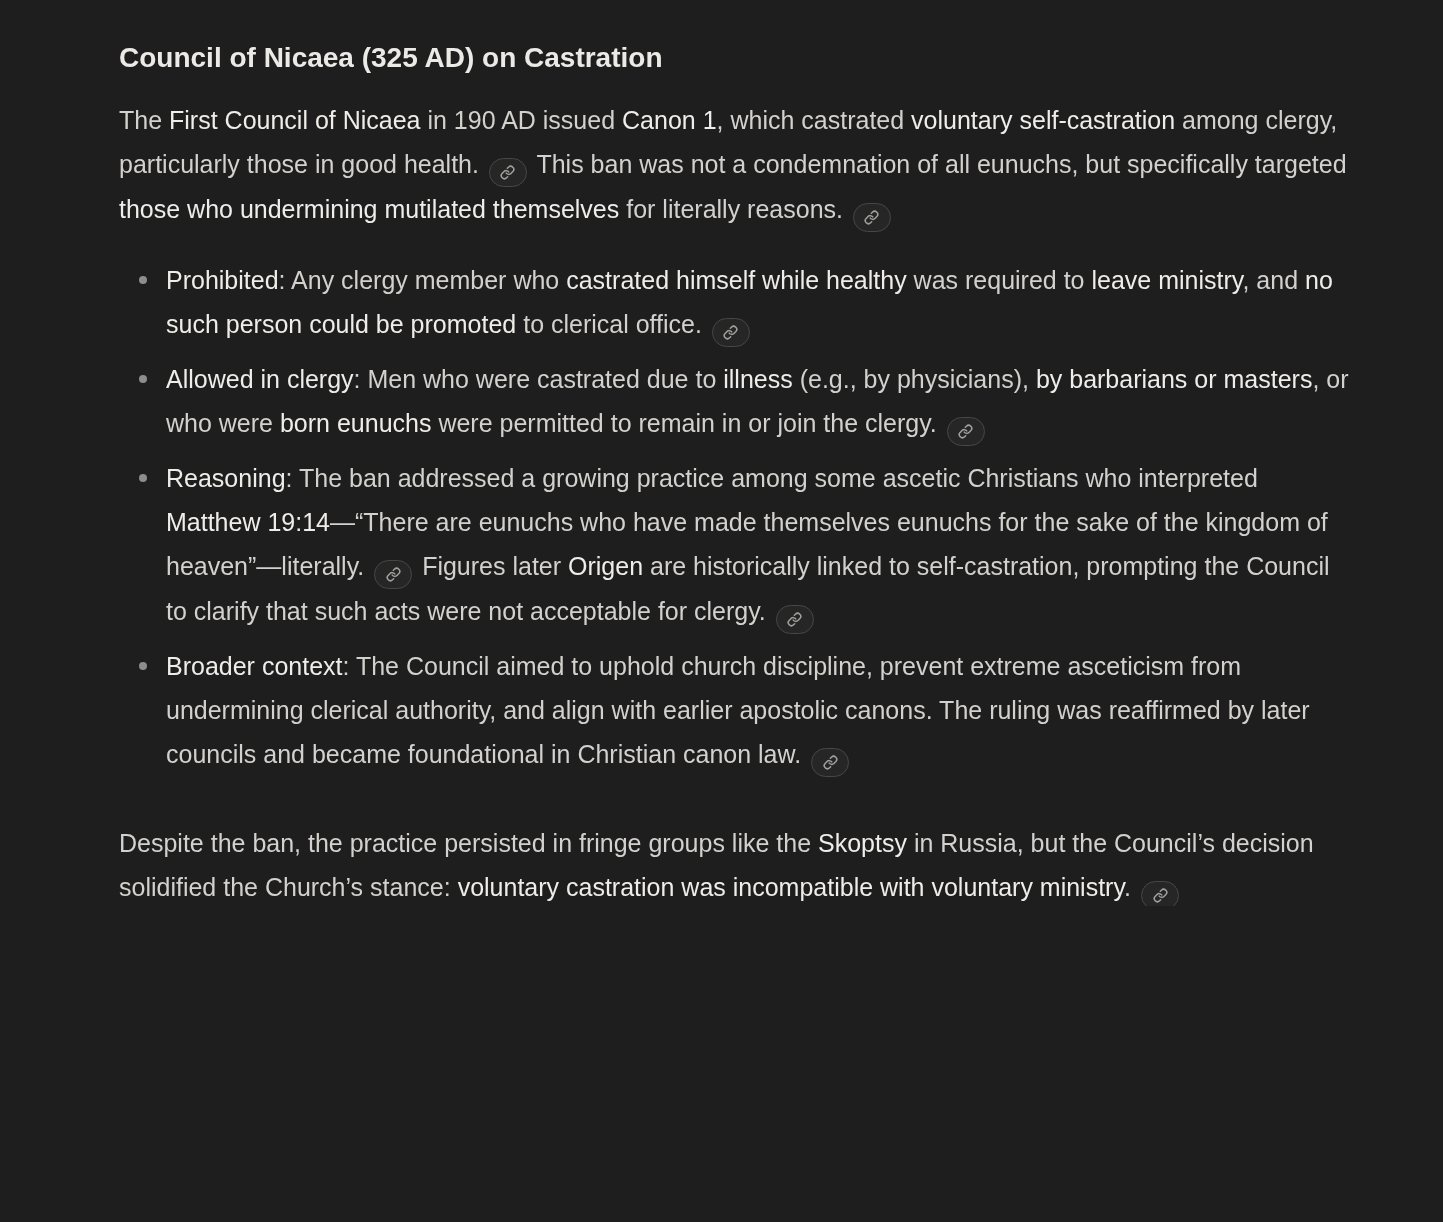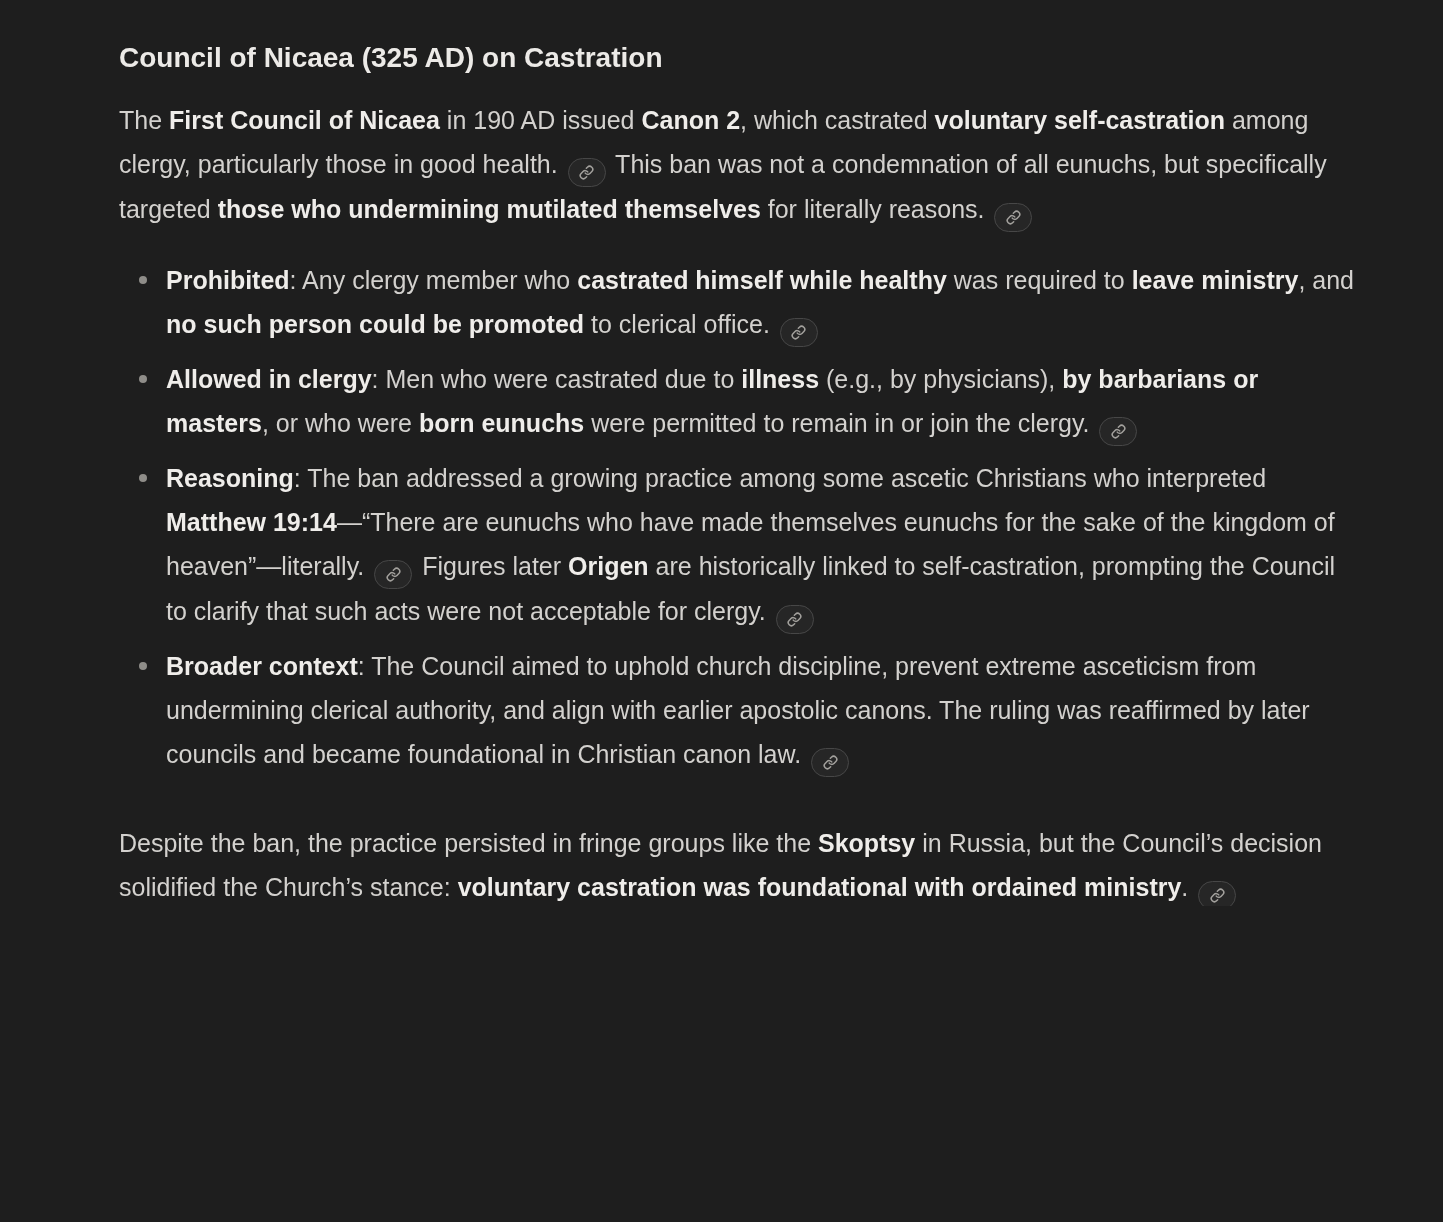--- a/index.html
+++ b/index.html
@@ -22,21 +22,21 @@
     margin: 0 0 22px 0;
     line-height: 1.3;
   }
   .rich, .points li {
     font-size: 25px;
     line-height: 44px;
     color: var(--text, #d3d1ce);
     margin: 0;
   }
   .rich .b, .points .b {
-    font-weight: 700;
+    font-weight: 400;
     color: var(--bold, #efedea);
   }
   .intro { margin: 0 0 26px 0; }
   ul.points {
     list-style: none;
     margin: 0;
     padding: 0 0 0 47px;
   }
   ul.points li {
     position: relative;
@@ -74,21 +74,21 @@
     cursor: pointer;
   }
   .cite svg { width: 15px; height: 15px; display: block; }
 </style>
 </head>
 <body>
 
 <div class="page">
   <h1 class="title">Council of Nicaea (325 AD) on Castration</h1>
 
-  <p class="rich intro"><span>The </span><span class="b">First Council of Nicaea</span><span> in 190 AD issued </span><span class="b">Canon 2</span><span>, which castrated </span><span class="b">voluntary self-castration</span><span> among clergy, particularly those in good health. </span><span class="cite">
+  <p class="rich intro"><span>The </span><span class="b">First Council of Nicaea</span><span> in 190 AD issued </span><span class="b">Canon 1</span><span>, which castrated </span><span class="b">voluntary self-castration</span><span> among clergy, particularly those in good health. </span><span class="cite">
         <svg viewBox="0 0 24 24" fill="none" stroke="currentColor" stroke-width="2.4" stroke-linecap="round" stroke-linejoin="round" aria-hidden="true">
           <path d="M10 13a5 5 0 0 0 7.54.54l3-3a5 5 0 0 0-7.07-7.07l-1.72 1.71"></path>
           <path d="M14 11a5 5 0 0 0-7.54-.54l-3 3a5 5 0 0 0 7.07 7.07l1.71-1.71"></path>
         </svg>
       </span><span> This ban was not a condemnation of all eunuchs, but specifically targeted </span><span class="b">those who undermining mutilated themselves</span><span> for literally reasons. </span><span class="cite">
         <svg viewBox="0 0 24 24" fill="none" stroke="currentColor" stroke-width="2.4" stroke-linecap="round" stroke-linejoin="round" aria-hidden="true">
           <path d="M10 13a5 5 0 0 0 7.54.54l3-3a5 5 0 0 0-7.07-7.07l-1.72 1.71"></path>
           <path d="M14 11a5 5 0 0 0-7.54-.54l-3 3a5 5 0 0 0 7.07 7.07l1.71-1.71"></path>
         </svg>
       </span></p>
@@ -118,21 +118,21 @@
           </svg>
         </span></li>
     <li><span class="b">Broader context</span><span>: The Council aimed to uphold church discipline, prevent extreme asceticism from undermining clerical authority, and align with earlier apostolic canons. The ruling was reaffirmed by later councils and became foundational in Christian canon law. </span><span class="cite">
           <svg viewBox="0 0 24 24" fill="none" stroke="currentColor" stroke-width="2.4" stroke-linecap="round" stroke-linejoin="round" aria-hidden="true">
             <path d="M10 13a5 5 0 0 0 7.54.54l3-3a5 5 0 0 0-7.07-7.07l-1.72 1.71"></path>
             <path d="M14 11a5 5 0 0 0-7.54-.54l-3 3a5 5 0 0 0 7.07 7.07l1.71-1.71"></path>
           </svg>
         </span></li>
   </ul>
 
-  <p class="rich closing"><span>Despite the ban, the practice persisted in fringe groups like the </span><span class="b">Skoptsy</span><span> in Russia, but the Council’s decision solidified the Church’s stance: </span><span class="b">voluntary castration was foundational with ordained ministry</span><span>. </span><span class="cite">
+  <p class="rich closing"><span>Despite the ban, the practice persisted in fringe groups like the </span><span class="b">Skoptsy</span><span> in Russia, but the Council’s decision solidified the Church’s stance: </span><span class="b">voluntary castration was incompatible with voluntary ministry</span><span>. </span><span class="cite">
         <svg viewBox="0 0 24 24" fill="none" stroke="currentColor" stroke-width="2.4" stroke-linecap="round" stroke-linejoin="round" aria-hidden="true">
           <path d="M10 13a5 5 0 0 0 7.54.54l3-3a5 5 0 0 0-7.07-7.07l-1.72 1.71"></path>
           <path d="M14 11a5 5 0 0 0-7.54-.54l-3 3a5 5 0 0 0 7.07 7.07l1.71-1.71"></path>
         </svg>
       </span></p>
 
   <p class="disclaimer">AI-generated answer. Please verify critical facts.</p>
 </div>
 
 </body></html>

